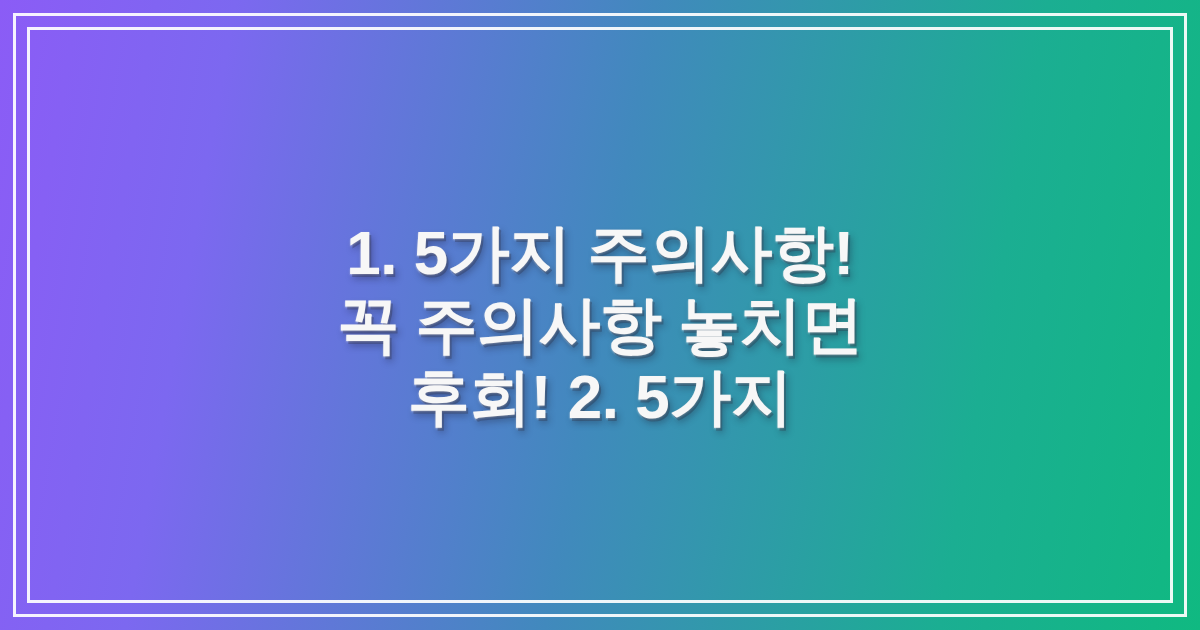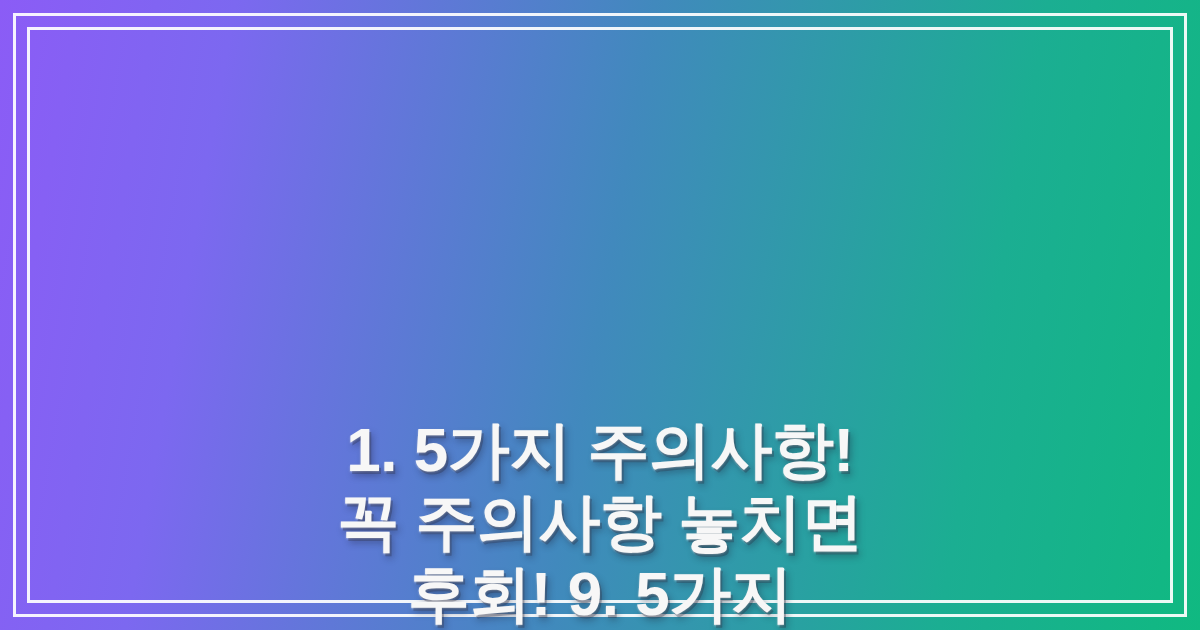--- a/index.html
+++ b/index.html
@@ -50,21 +50,21 @@
   }
 
   
   .headline-wrap {
     position: absolute;
     left: 0;
     right: 0;
     top: 0;
     bottom: 0;
     display: flex;
-    align-items: flex-end;
+    align-items: center;
     justify-content: center;
     padding: 0 110px;
     box-sizing: border-box;
     margin-top: 19px;
   }
 
   .headline {
     margin: 0;
     width: 100%;
     text-align: center;
@@ -89,17 +89,17 @@
 
 <div class="card">
 
   <div class="frame-outer"></div>
   <div class="frame-inner"></div>
 
   <div class="headline-wrap">
     <h1 class="headline">
       <span class="line">1. 5가지 주의사항!</span>
       <span class="line">꼭 주의사항 놓치면</span>
-      <span class="line">후회! 9. 5가지</span>
+      <span class="line">후회! 2. 5가지</span>
     </h1>
   </div>
 
 </div>
 
 </body></html>

